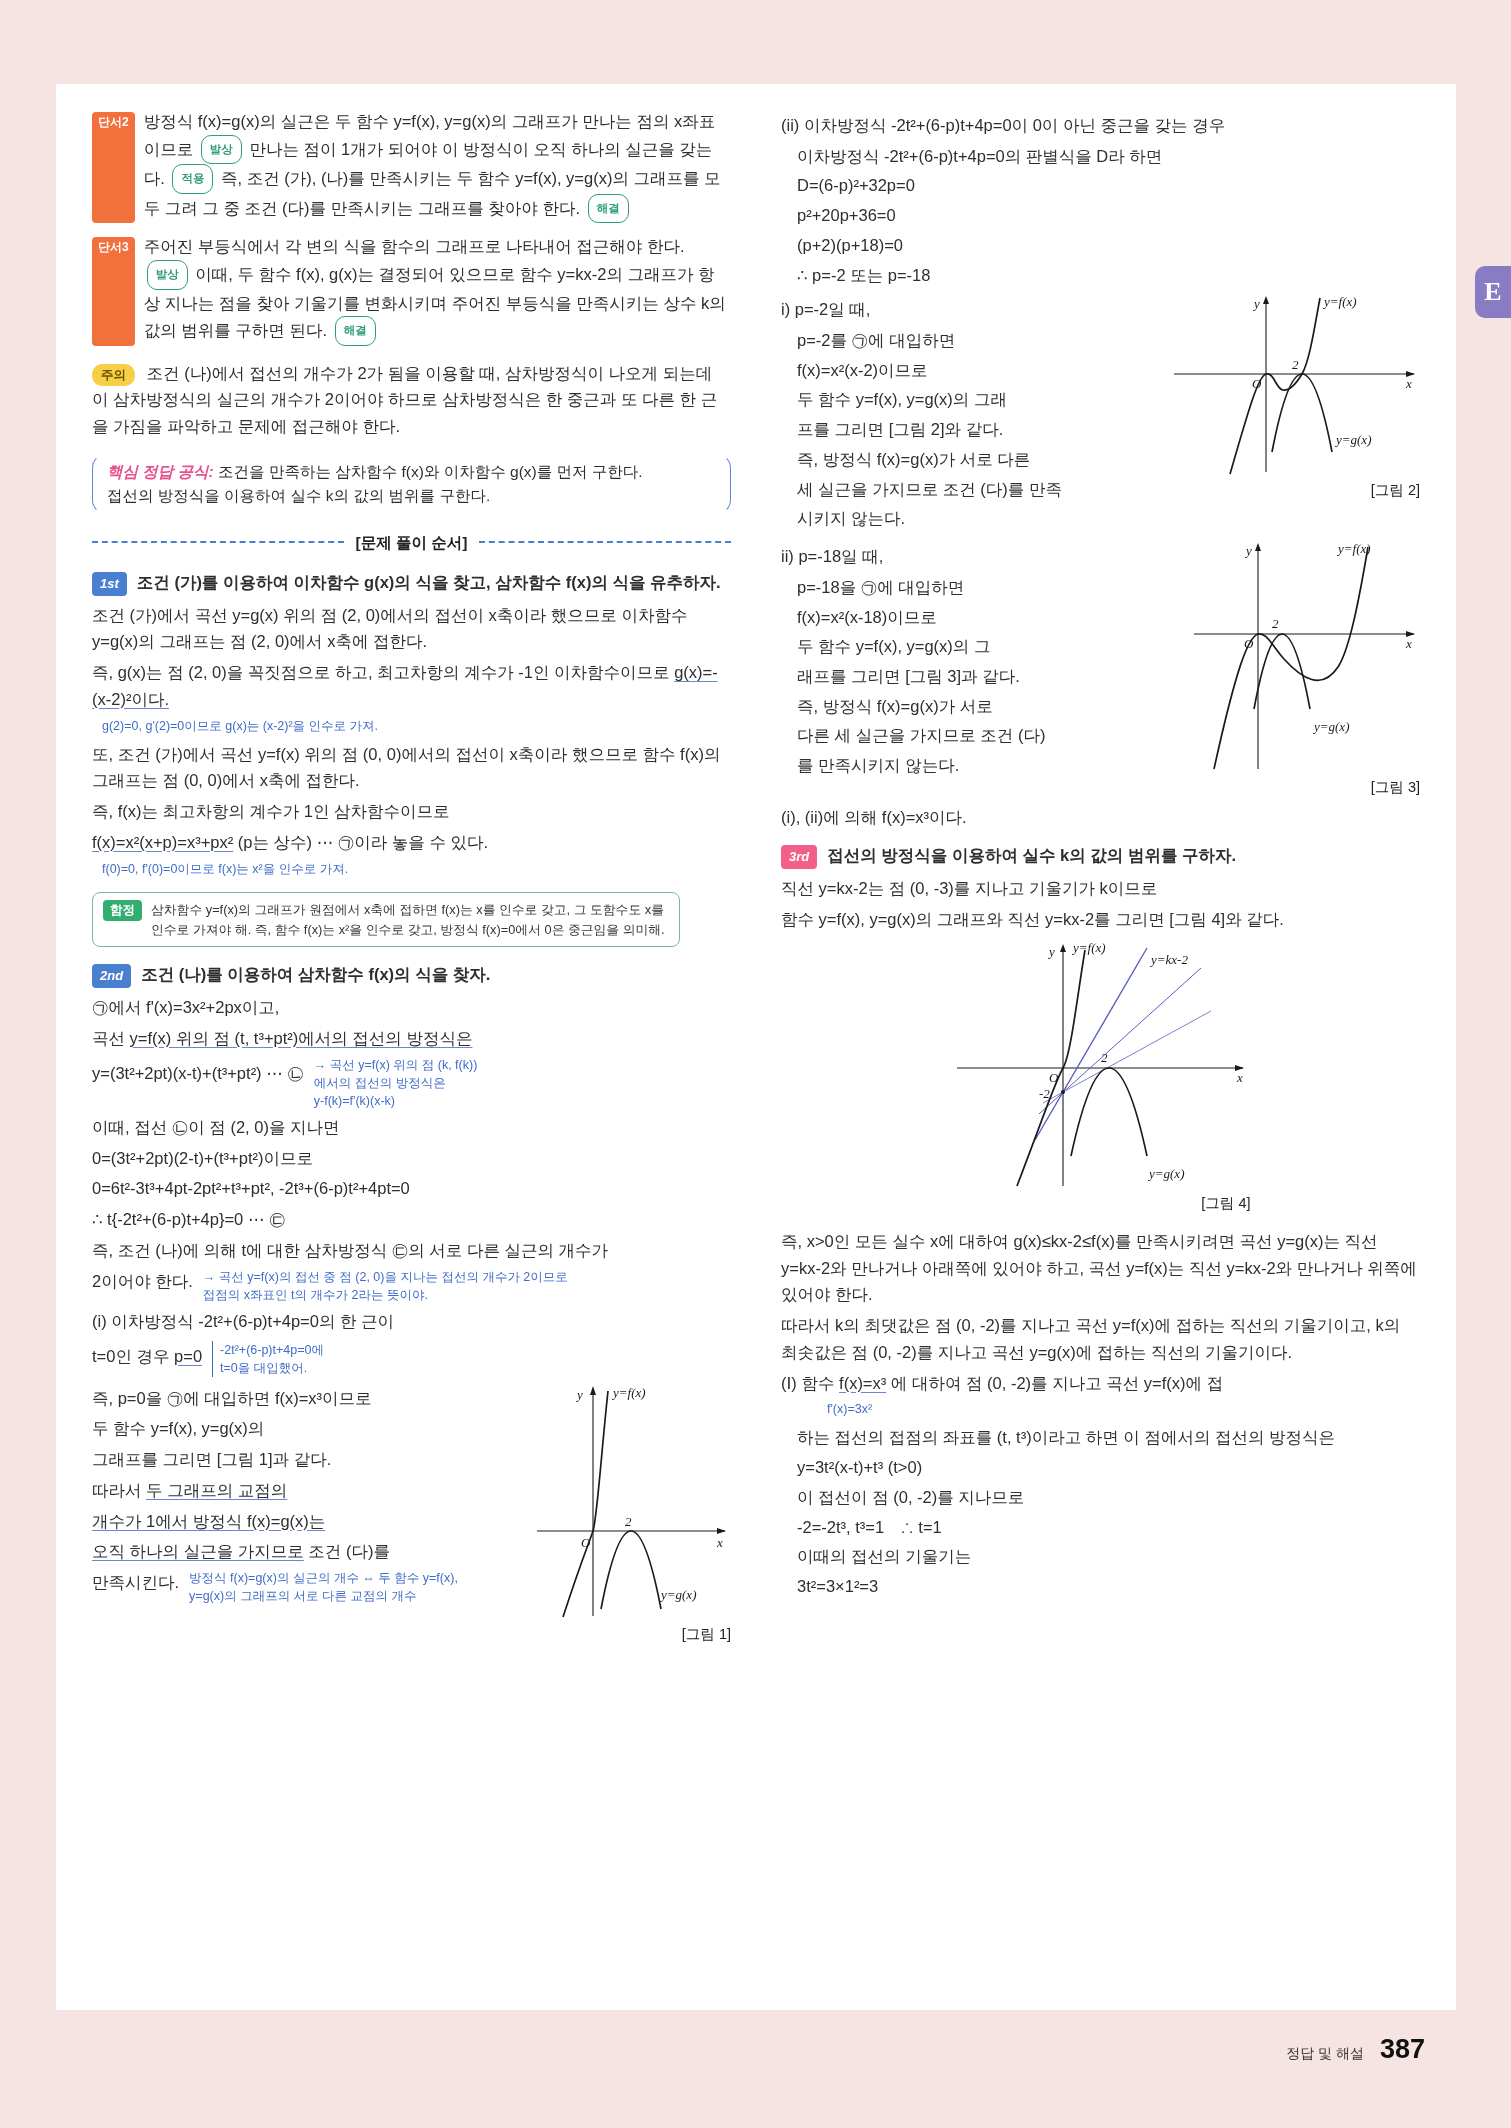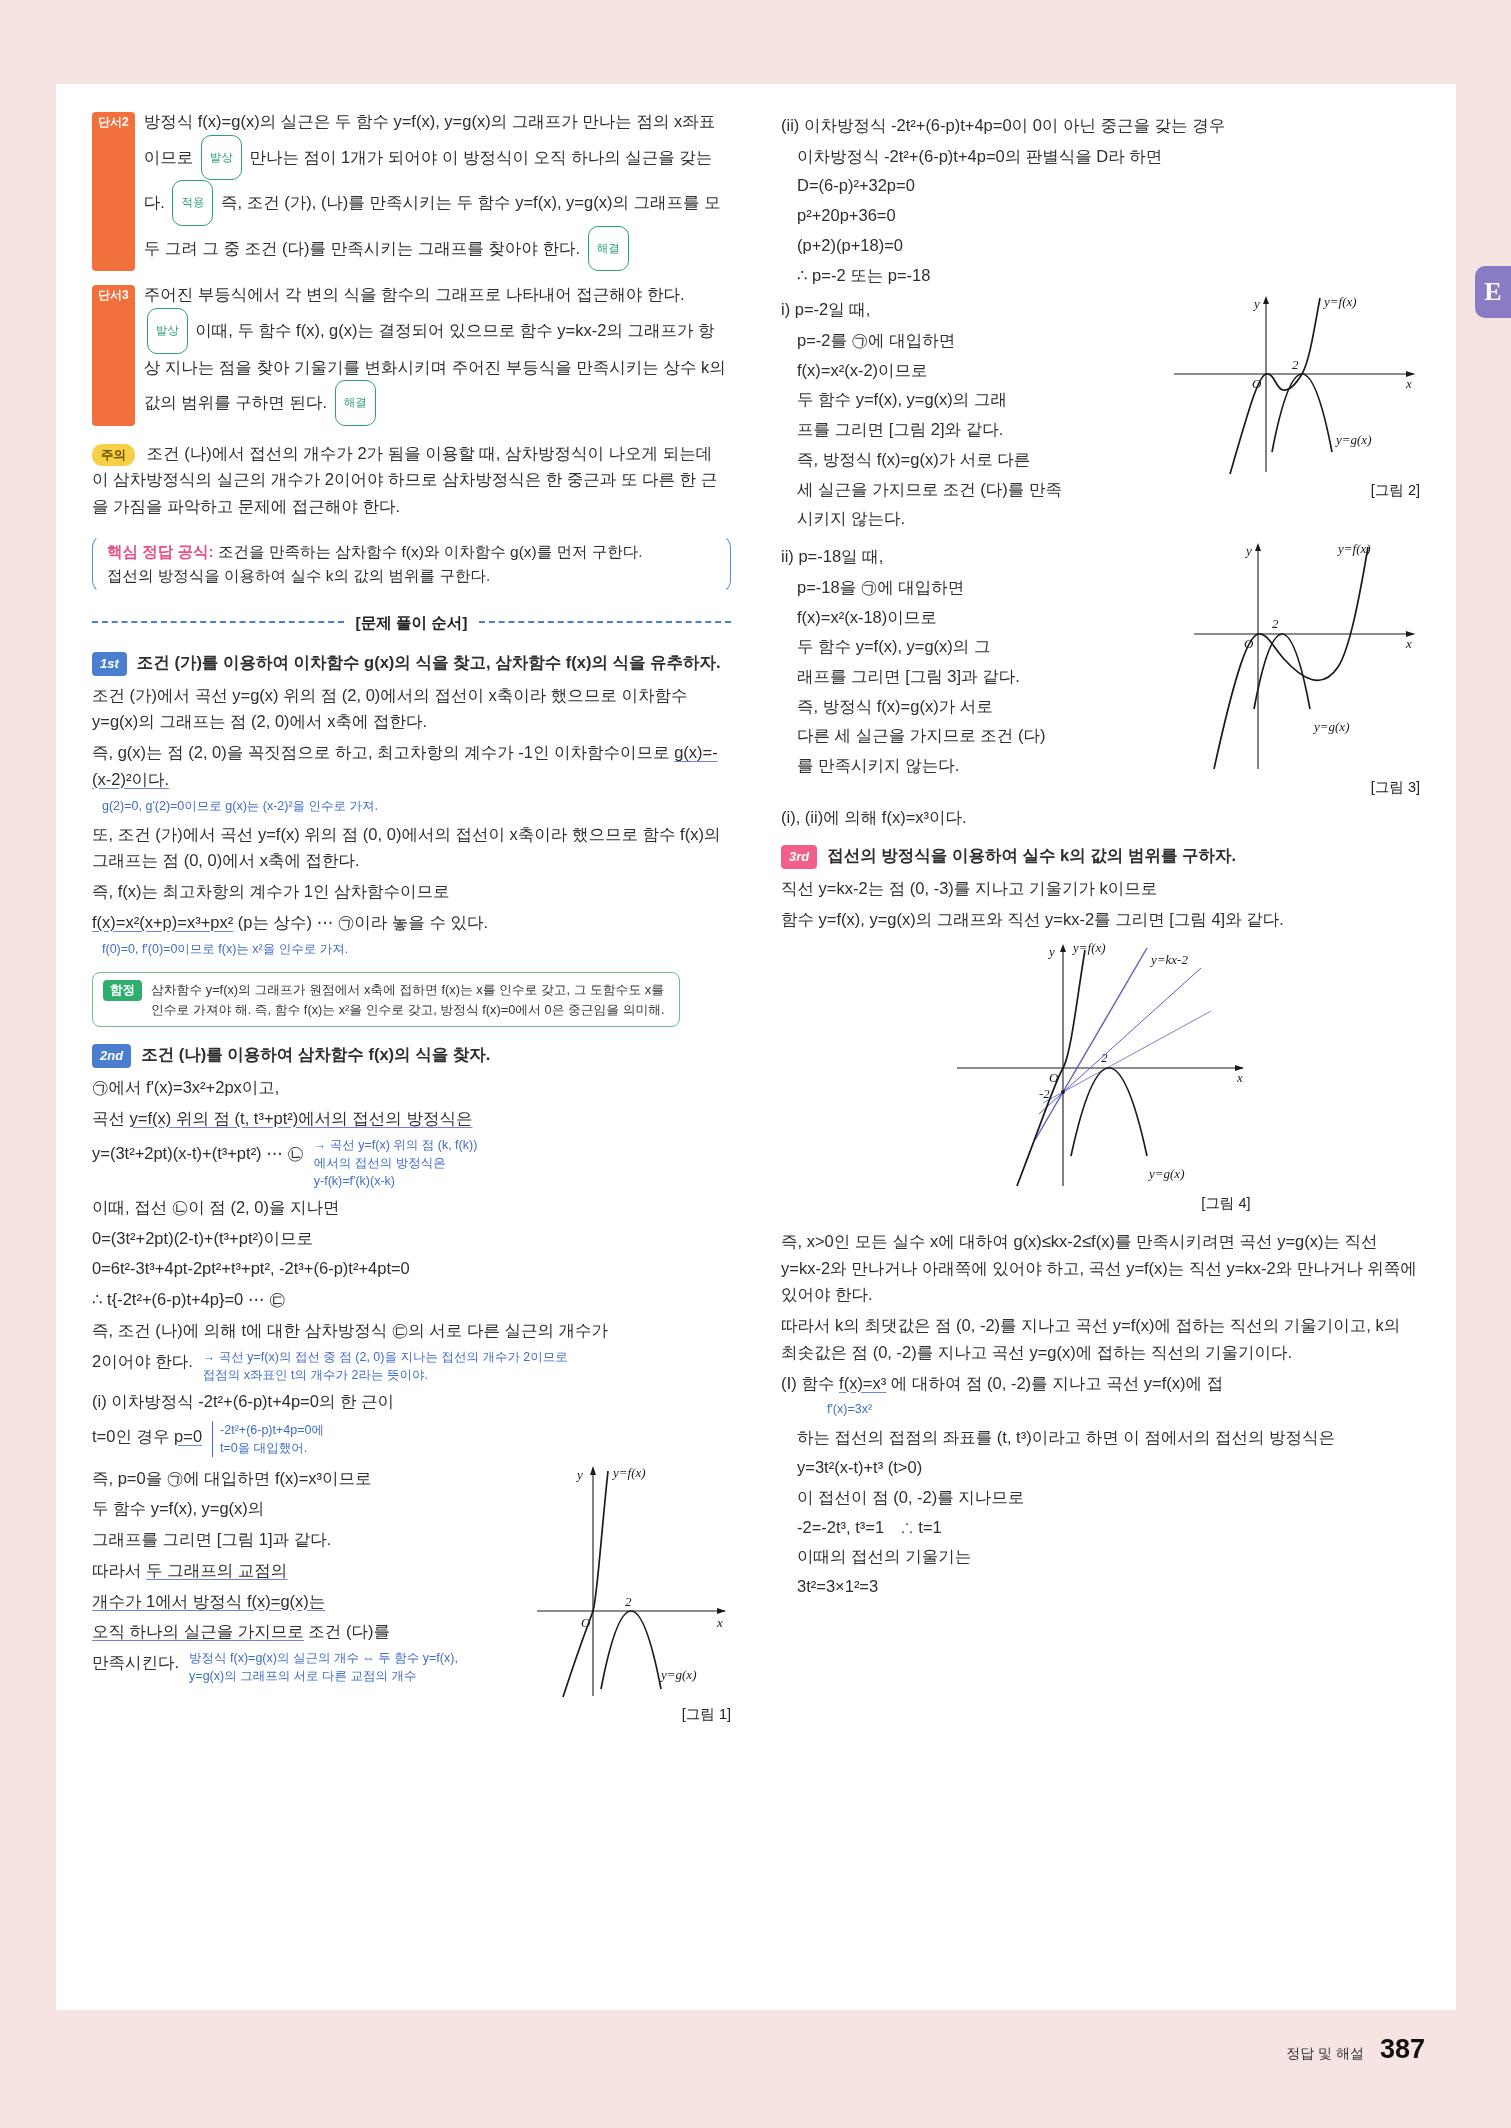--- a/index.html
+++ b/index.html
@@ -19,22 +19,22 @@
   .cols { display:flex; gap:50px; padding:24px 36px; }
   .col { width:639px; font-size:16.5px; line-height:1.62; }
 
   
   .badge-orange {
     display:inline-block; background:#f2703c; color:#fff; font-size:12px; font-weight:bold;
     padding:1px 6px; border-radius:4px; white-space:nowrap; margin-top:4px;
   }
   .pill {
     display:inline-block; border:1px solid #2f9e77; color:#2f9e77; font-size:11.5px;
-    line-height:1.35; padding:14px 8px; border-radius:10px; margin:0 3px; background:#fff;
-    vertical-align:2px; white-space:nowrap;
+    line-height:1.35; padding:6px 8px; border-radius:10px; margin:0 3px; background:#fff;
+    vertical-align:2px; white-space:nowrap;font-weight:bold;
   }
   .badge-yellow {
     display:inline-block; background:#f7cf45; color:#6b5200; font-size:12.5px; font-weight:bold;
     padding:1px 9px; border-radius:10px; margin-right:7px; white-space:nowrap;
   }
   .step-badge {
     display:inline-block; background:#4a7fd0; color:#fff; font-style:italic; font-weight:bold;
     font-size:13px; padding:1px 8px; border-radius:4px; margin-top:3px; white-space:nowrap;
   }
   .step-badge.pink { background:#f2608a; }
@@ -46,21 +46,21 @@
   .block { display:flex; gap:9px; margin-bottom:10px; }
   .para { flex:1; }
   .p { margin:4px 0; }
   .eq { margin:3px 0 3px 16px; }
   .caution { margin:14px 0 12px; }
 
   .key-box {
     border:1.5px solid #5b8bd8; border-top-color:transparent; border-bottom-color:transparent;
     border-radius:14px; padding:5px 14px; margin:14px 0; font-size:15.5px; line-height:1.55;
   }
-  .key-title { color:#e8508c; font-weight:bold; }
+  .key-title { color:#e8508c; font-weight:bold;font-style:italic; }
 
   .divider { display:flex; align-items:center; gap:12px; font-weight:bold; font-size:15.5px; margin:16px 0 14px; color:#222; }
   .divider::before, .divider::after { content:""; flex:1; border-top:2px dashed #4a7fd0; }
 
   .step-head { display:flex; gap:10px; margin:12px 0 6px; }
   .step-title { font-weight:bold; }
 
   .ann { color:#3f6cc8; font-size:12.5px; line-height:1.45; }
   .ann-block { margin:1px 0 6px 10px; }
   .ann-right { border-left:1px solid #3f6cc8; padding-left:7px; margin-top:2px; }

